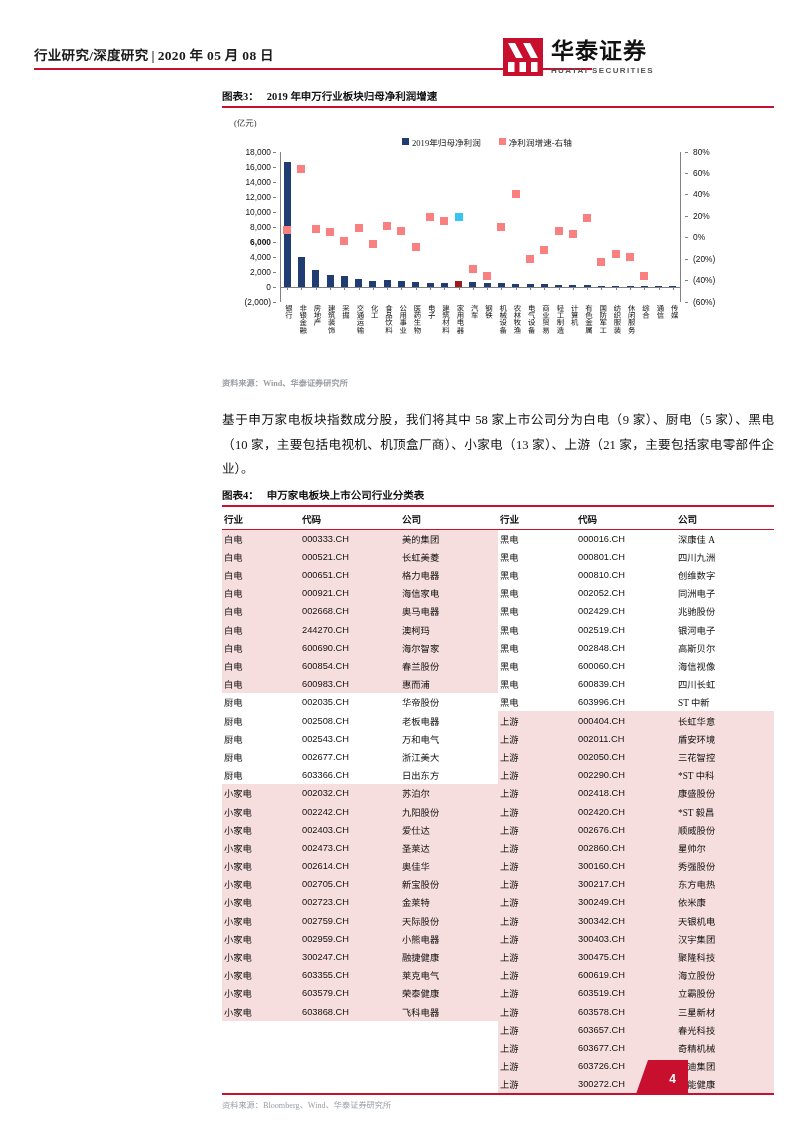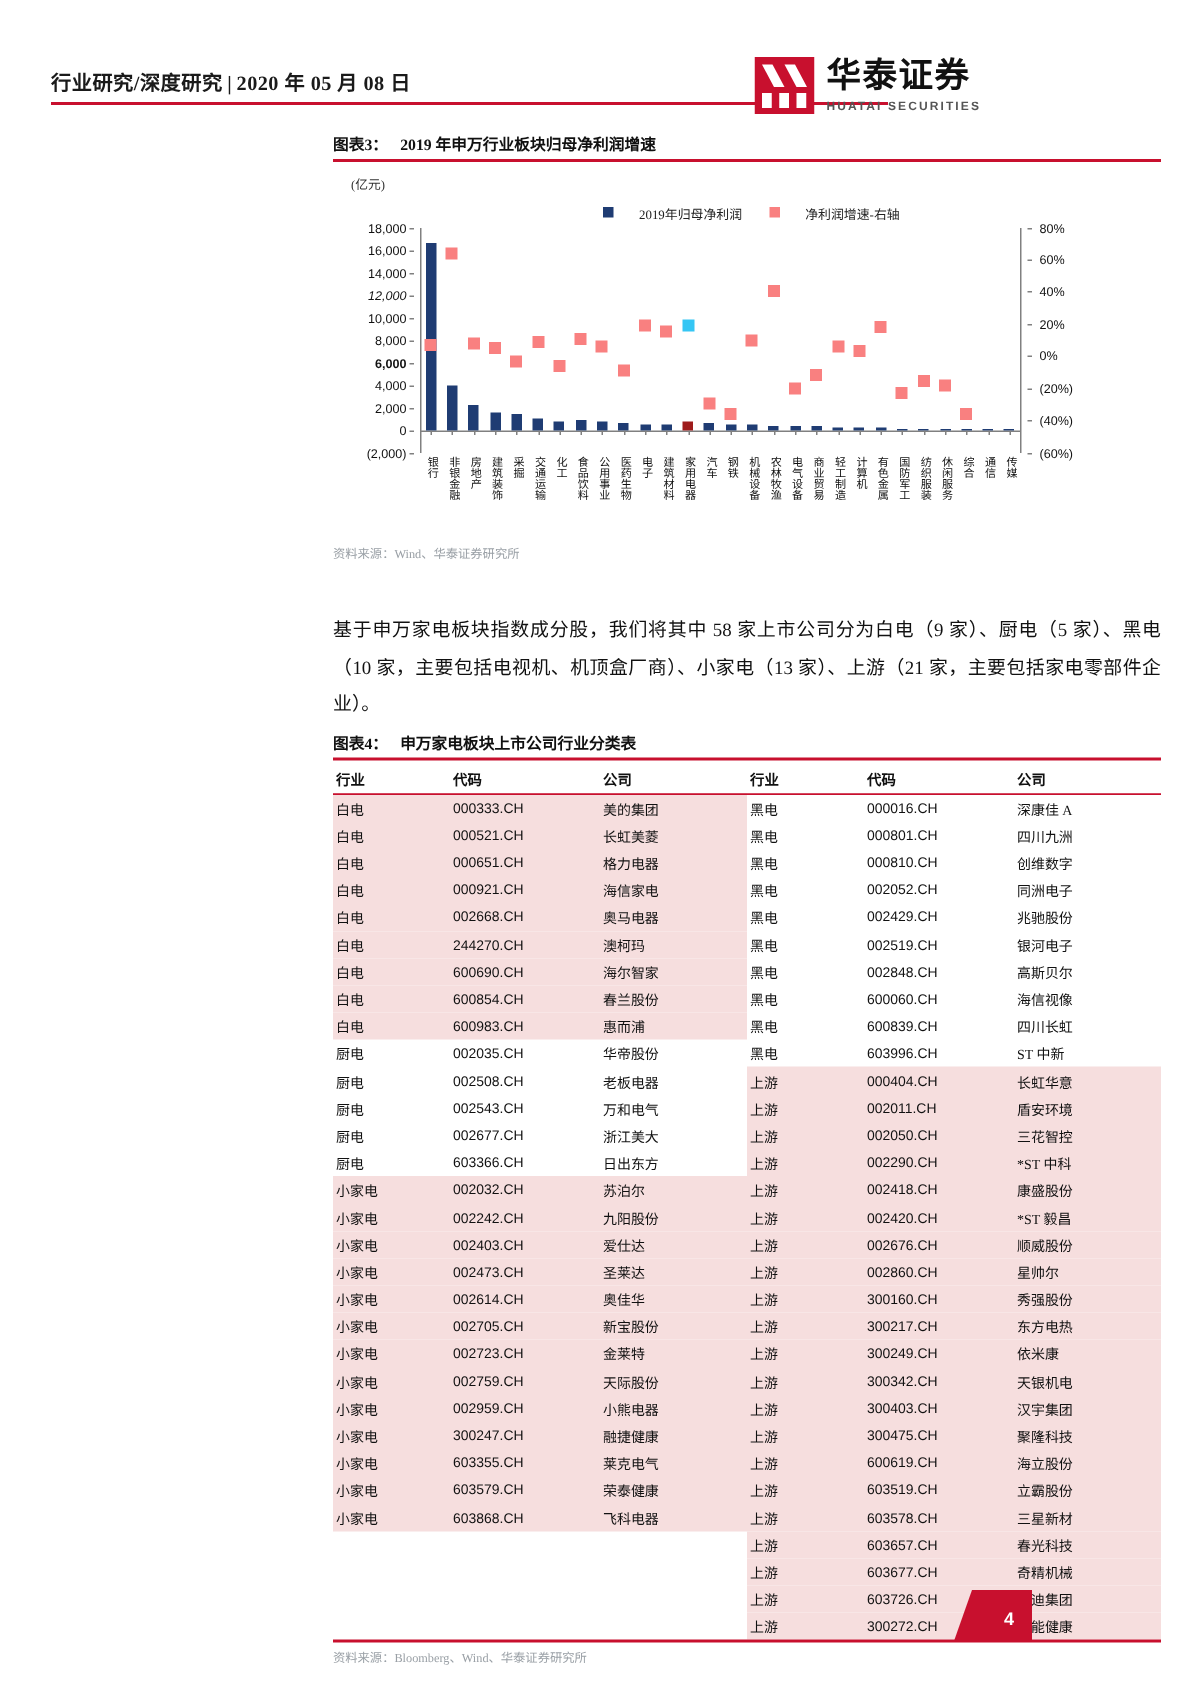--- a/index.html
+++ b/index.html
@@ -29,21 +29,21 @@
   .exhibit{position:absolute;left:222px;width:552px;}
   .ex-title{font-size:10.5px;font-weight:bold;color:#111;padding-bottom:3px;white-space:nowrap;}
   .ex-title .num{margin-right:8px;}
   .ex-rule{height:1.6px;background:#c8102e;width:100%;}
   .ex-foot{font-size:8.2px;color:#9aa0a6;margin-top:5px;line-height:1.5;}
 
   
   .chart-wrap{position:relative;height:250px;margin-top:6px;}
   .axis-unit{position:absolute;left:12px;top:2px;font-size:8.5px;color:#333;}
   .legend{position:absolute;top:22px;left:180px;display:flex;gap:18px;font-size:8.6px;color:#222;align-items:center;}
-  .legend .it{display:flex;align-items:center;gap:17px;white-space:nowrap;}
+  .legend .it{display:flex;align-items:center;gap:3px;white-space:nowrap;}
   .sw{width:7px;height:7px;display:inline-block;}
   .plot{position:absolute;left:58px;top:38px;width:400px;height:150px;}
   .yaxis{position:absolute;left:0;top:38px;width:54px;height:150px;}
   .ytick{position:absolute;right:5px;font-size:8.4px;color:#111;transform:translateY(-50%);
          font-family:"Liberation Sans",sans-serif;white-space:nowrap;}
   .y2axis{position:absolute;width:54px;height:150px;top:38px;}
   .y2tick{position:absolute;left:9px;font-size:8.4px;color:#111;transform:translateY(-50%);
           font-family:"Liberation Sans",sans-serif;white-space:nowrap;}
   .axline{position:absolute;background:#808080;}
   .tickmark{position:absolute;width:3px;height:1px;background:#808080;}
@@ -125,21 +125,21 @@
         </span>
       </div>
 
       <div class="yaxis" id="yaxis">
           <div class="ytick" style="top: 0px;">18,000</div>
           <div class="tickmark" style="left: 51px; top: 0px;"></div>
           <div class="ytick" style="top: 15px;">16,000</div>
           <div class="tickmark" style="left: 51px; top: 15px;"></div>
           <div class="ytick" style="top: 30px;">14,000</div>
           <div class="tickmark" style="left: 51px; top: 30px;"></div>
-          <div class="ytick" style="top: 45px; font-style: italic;">12,000</div>
+          <div class="ytick" style="top: 45px;">12,000</div>
           <div class="tickmark" style="left: 51px; top: 45px;"></div>
           <div class="ytick" style="top: 60px;">10,000</div>
           <div class="tickmark" style="left: 51px; top: 60px;"></div>
           <div class="ytick" style="top: 75px;">8,000</div>
           <div class="tickmark" style="left: 51px; top: 75px;"></div>
           <div class="ytick" style="top: 90px; font-weight: bold;">6,000</div>
           <div class="tickmark" style="left: 51px; top: 90px;"></div>
           <div class="ytick" style="top: 105px;">4,000</div>
           <div class="tickmark" style="left: 51px; top: 105px;"></div>
           <div class="ytick" style="top: 120px;">2,000</div>
@@ -279,21 +279,21 @@
           <div class="xl" style="left: 303.143px;">有色金属</div>
           <div class="xl" style="left: 317.429px;">国防军工</div>
           <div class="xl" style="left: 331.714px;">纺织服装</div>
           <div class="xl" style="left: 346px;">休闲服务</div>
           <div class="xl" style="left: 360.286px;">综合</div>
           <div class="xl" style="left: 374.571px;">通信</div>
           <div class="xl" style="left: 388.857px;">传媒</div>
         </div>
     </div>
 
-    <div class="ex-foot" style="margin-top:0;">资料来源：Wind、华泰证券研究所</div>
+    <div class="ex-foot" style="margin-top:14px;font-weight:bold;">资料来源：Wind、华泰证券研究所</div>
   </div>
 
   <div class="para">基于申万家电板块指数成分股，我们将其中 58 家上市公司分为白电（9 家）、厨电（5 家）、黑电（10 家，主要包括电视机、机顶盒厂商）、小家电（13 家）、上游（21 家，主要包括家电零部件企业）。</div>
 
   <div class="exhibit" style="top:487px;">
     <div class="ex-title">
       <span class="num">图表4：</span><span>申万家电板块上市公司行业分类表</span>
     </div>
     <div class="ex-rule"></div>
 

